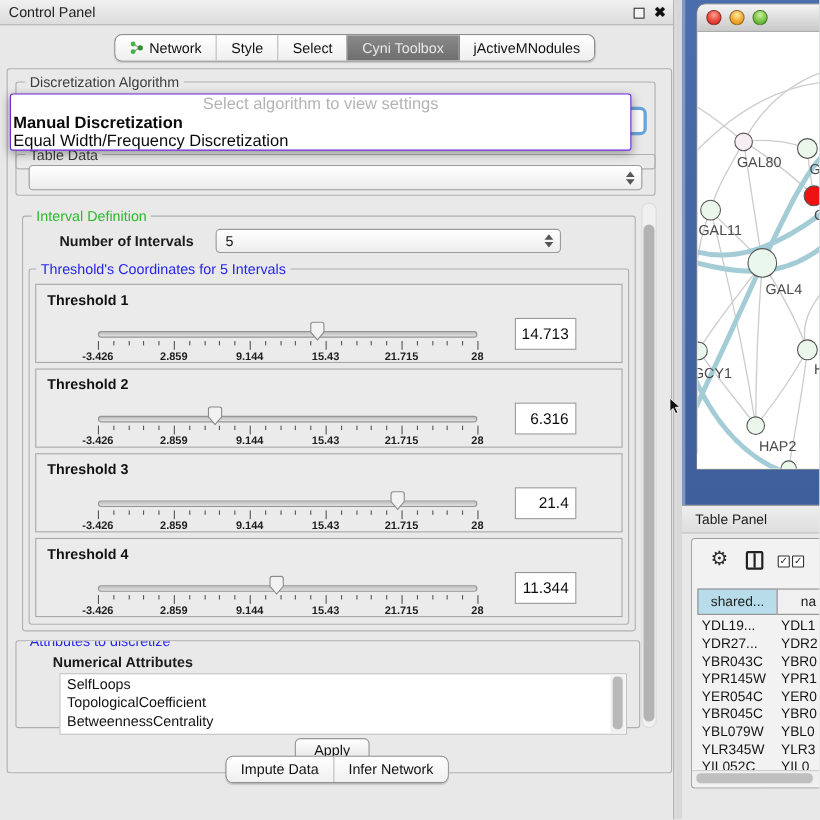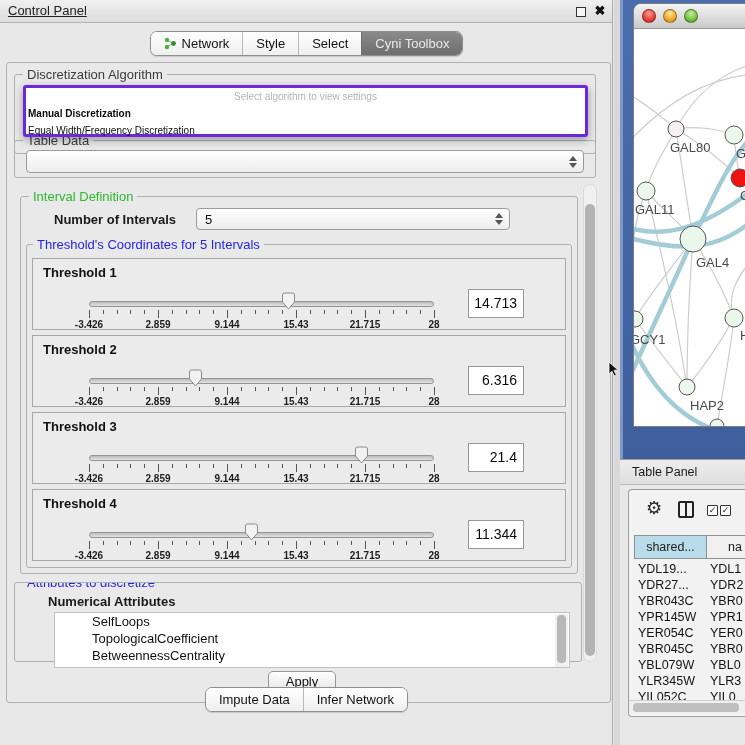--- a/index.html
+++ b/index.html
@@ -9,29 +9,29 @@
     background: #e8e8e8;
     font-family: "Liberation Sans", sans-serif;
     color: #1a1a1a;
   }
   .abs { position: absolute; }
 
   
   #titlebar { left:0; top:0; width:613px; height:23px;
     background: linear-gradient(#f0f0f0,#dcdcdc);
     border-bottom:1px solid #b2b2b2; border-right:1px solid #a9a9a9;
-    font-size:13px; line-height:22px; padding-left:8px; color:#222;text-decoration:underline; }
+    font-size:13px; line-height:22px; padding-left:8px; color:#222; }
   #float-btn { left:576px; top:7px; width:10px; height:10px; border:1.5px solid #333; background:#f5f5f5; }
   #close-btn { left:593px; top:3px; width:14px; height:16px; font-size:13px; font-weight:bold; color:#111; line-height:16px; text-align:center; }
   #left-bg { left:0; top:23px; width:613px; height:722px; background:#e8e8e8; border-right:1px solid #a9a9a9; }
   #divider-band { left:614px; top:0; width:6px; height:745px; background:#d8d8d8; }
 
   
   .tabbar { left:0; width:613px; display:flex; justify-content:center; }
-  #tabbar-top { top:31px; }
+  #tabbar-top { top:31px;margin-left:16px; }
   #tabbar-bottom { top:687px;text-align:center; }
   .tabgroup { display:flex; height:25px; border:1px solid #8f8f8f; border-radius:7px; overflow:hidden;
     background:#fff; box-shadow:0 1px 1px rgba(0,0,0,.15); }
   .seg { display:flex; align-items:center; padding:0 13px; font-size:13px; background:linear-gradient(#ffffff,#efefef);
     border-left:1px solid #b9b9b9; white-space:nowrap; color:#111; }
   .seg:first-child { border-left:none; }
   .seg.selected { background:linear-gradient(#8a8a8a,#6e6e6e); color:#e9e9e9; border-left:1px solid #6e6e6e; }
   .seg.selected + .seg { border-left:1px solid #6e6e6e; }
   .neticon { width:13px; height:13px; margin-right:5px; }
 
@@ -47,22 +47,22 @@
 
   
   .combo { position:absolute; background:linear-gradient(#ffffff,#ededed); border:1px solid #9b9b9b; border-radius:4px;
     font-size:13px; color:#111; display:flex; align-items:center; padding-left:8px; }
   .stepper { position:absolute; right:6px; top:50%; transform:translateY(-50%); display:flex; flex-direction:column; gap:2px; }
   .stepper .up { width:0; height:0; border-left:4px solid transparent; border-right:4px solid transparent; border-bottom:5px solid #555; }
   .stepper .dn { width:0; height:0; border-left:4px solid transparent; border-right:4px solid transparent; border-top:5px solid #555; }
 
   
   #focus-combo { left:28px; top:97px; width:560px; height:26px; border:3px solid #68a4da; border-radius:6px; background:#fcfcfc; }
-  #algo-popup { left:23px; top:85px; width:565px; height:52px; background:#fff; border:3px solid #6d28d9; border-radius:3px;
-    box-shadow:0 3px 9px rgba(0,0,0,.35); z-index:20; font-size:10px; }
+  #algo-popup { left:9px; top:85px; width:565px; height:52px; background:#fff; border:1px solid #6d28d9; border-radius:3px;
+    box-shadow:0 3px 9px rgba(0,0,0,.35); z-index:20; font-size:15px; }
   #algo-popup .hint { height:17px; line-height:17px; text-align:center; color:#b4b4b4; }
   #algo-popup .item { height:17px; line-height:17px; padding-left:2px; color:#0a0a0a; }
   #algo-popup .item.b { font-weight:bold; }
 
   
   .vthumb { position:absolute; background:#b3b3b3; border-radius:5px; }
   #outer-vtrack { left:583px; top:184px; width:14px; height:478px; background:#f0f0f0; border:1px solid #dadada; border-radius:7px; }
 
   
   .tpanel { position:absolute; left:32px; width:534px; height:72px; border:1px solid #a8a8a8; background:#ebebeb; }
@@ -73,21 +73,21 @@
   .ticks { position:absolute; left:56px; top:51px; width:345px; height:9px; }
   .tick { position:absolute; top:0; width:1px; height:4px; background:#555; }
   .tick.major { height:8px; }
   .ticklabels { position:absolute; left:56px; top:60px; width:345px; height:12px; }
   .ticklabels span { position:absolute; transform:translateX(-50%); font-size:10px; font-weight:bold; color:#1d1d1d; white-space:nowrap; }
   .vbox { position:absolute; left:435px; top:30px; width:56px; height:29px; background:#fff; border:1px solid #989898;
     font-size:14px; line-height:27px; text-align:right; padding-right:6px; color:#0a0a0a; }
 
   
   #attr-list { left:54px; top:612px; width:516px; height:56px; background:#fff; border:1px solid #c0c0c0; overflow:hidden; }
-  #attr-list .li { height:17px; line-height:17px; padding-left:6px; font-size:13px; color:#111;margin-left:31px; }
+  #attr-list .li { height:17px; line-height:17px; padding-left:6px; font-size:13px; color:#111; }
   #attr-vtrack { position:absolute; right:1px; top:1px; width:13px; height:54px; background:#f0f0f0; }
   #attr-vthumb { position:absolute; right:3px; top:2px; width:9px; height:48px; background:#b8b8b8; border-radius:4px; }
 
   .mac-btn { position:absolute; background:linear-gradient(#ffffff,#e4e4e4); border:1px solid #979797; border-radius:5px;
     font-size:13px; text-align:center; color:#111; }
 
   
   #desktop { left:620px; top:0; width:125px; height:459px;
     background:linear-gradient(180deg,#4a6dad,#3e5e9c); box-shadow:inset 3px 0 0 #7e97c8; }
   #net-window { left:633px; top:3px; width:112px; height:424px; border:1px solid #7d7d7d; border-right:none;
@@ -145,20 +145,23 @@
       <span>Network</span>
     </div>
     <div class="seg">
         <span>Style</span>
       </div>
     <div class="seg">
         <span>Select</span>
       </div>
     <div class="seg selected">
         <span>Cyni Toolbox</span>
+      </div>
+    <div class="seg">
+        <span>jActiveMNodules</span>
       </div>
   </div>
 </div>
 
 <div class="abs" id="main-panel"></div>
 
 <div class="group" style="left:14px; top:74px; width:582px; height:80px;">
   <span class="group-title t-dark">Discretization Algorithm</span>
 </div>
 <div class="abs" id="focus-combo"></div>

